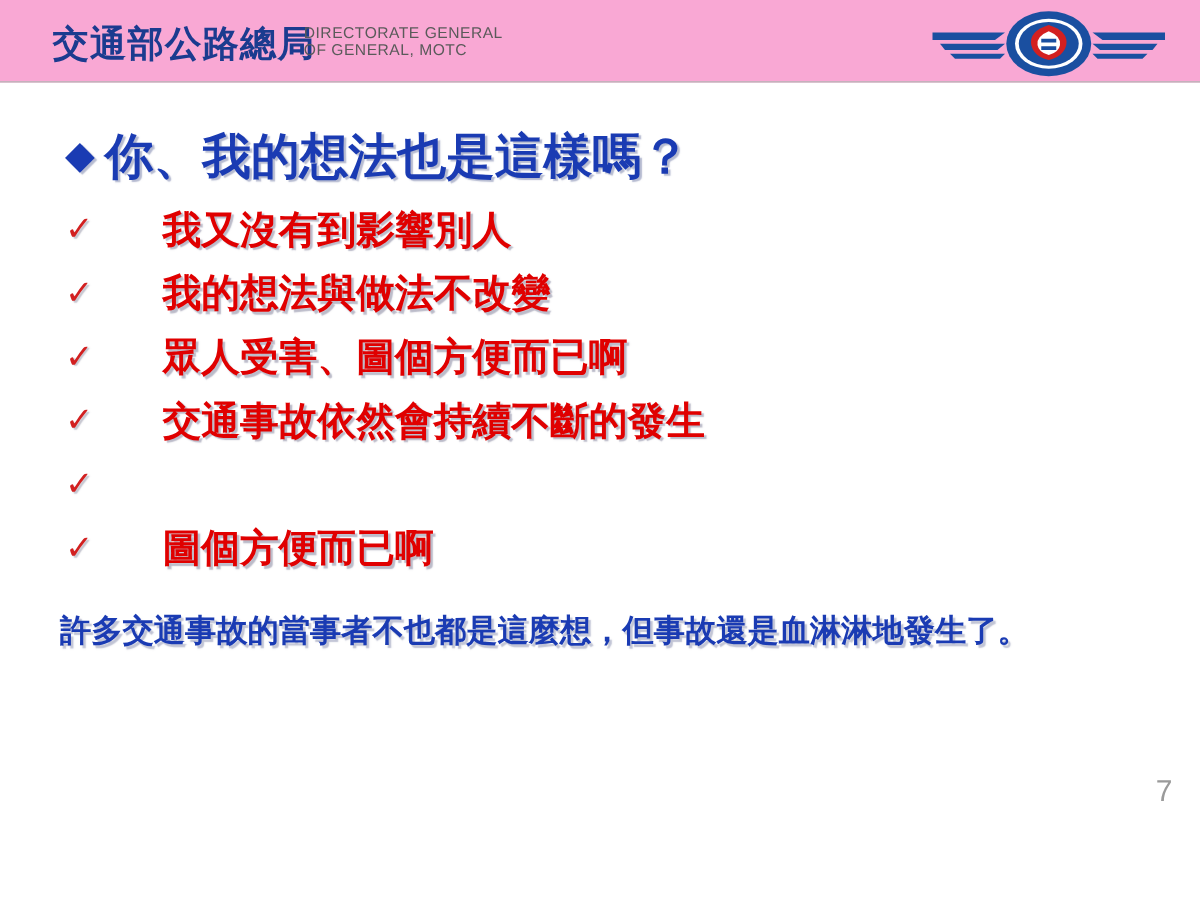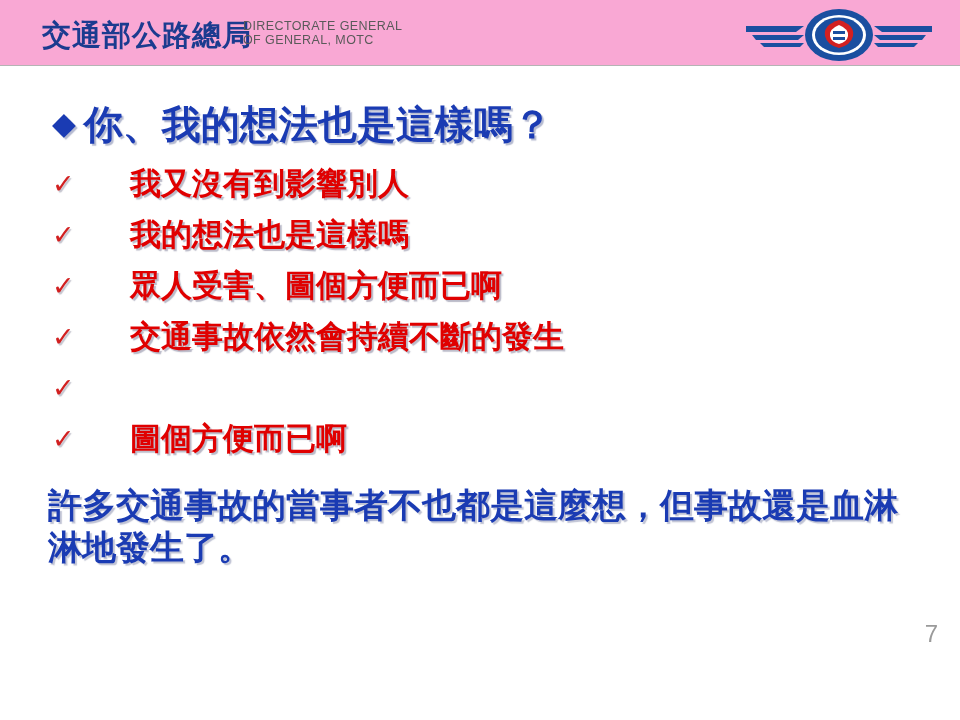--- a/index.html
+++ b/index.html
@@ -114,21 +114,21 @@
     color: #e00000;
     font-family: "DejaVu Sans", "Liberation Sans", sans-serif;
     text-shadow: 2px 2px 1px rgba(130,130,155,0.55);
     margin-left: 36px;
   }
   .para {
     position: absolute;
     left: 48px;
     top: 418px;
     width: 878px;
-    font-size: 34px;
+    font-size: 25px;
     font-weight: bold;
     color: #1a3bb3;
     line-height: 42px;
     font-family: "DejaVu Sans", "Liberation Sans", sans-serif;
     text-shadow: 2px 2px 1px rgba(130,135,170,0.5);
   }
   .para .p2 { display: block; margin-top: 4px; }
   .hl {
     color: #e00000;
   }
@@ -177,21 +177,21 @@
       <span class="diamond">◆</span><span>你、我的想法也是這樣嗎？</span>
     </div>
 
     <div class="bullets">
       <div class="bullet-row">
         <span class="check">✓</span>
         <span class="bullet-text">我又沒有到影響別人</span>
       </div>
       <div class="bullet-row">
         <span class="check">✓</span>
-        <span class="bullet-text">我的想法也是這樣嗎</span>
+        <span class="bullet-text">我的想法與做法不改變</span>
       </div>
       <div class="bullet-row">
         <span class="check">✓</span>
         <span class="bullet-text">眾人受害、圖個方便而已啊</span>
       </div>
       <div class="bullet-row">
         <span class="check">✓</span>
         <span class="bullet-text">交通事故依然會持續不斷的發生</span>
       </div>
       <div class="bullet-row">

